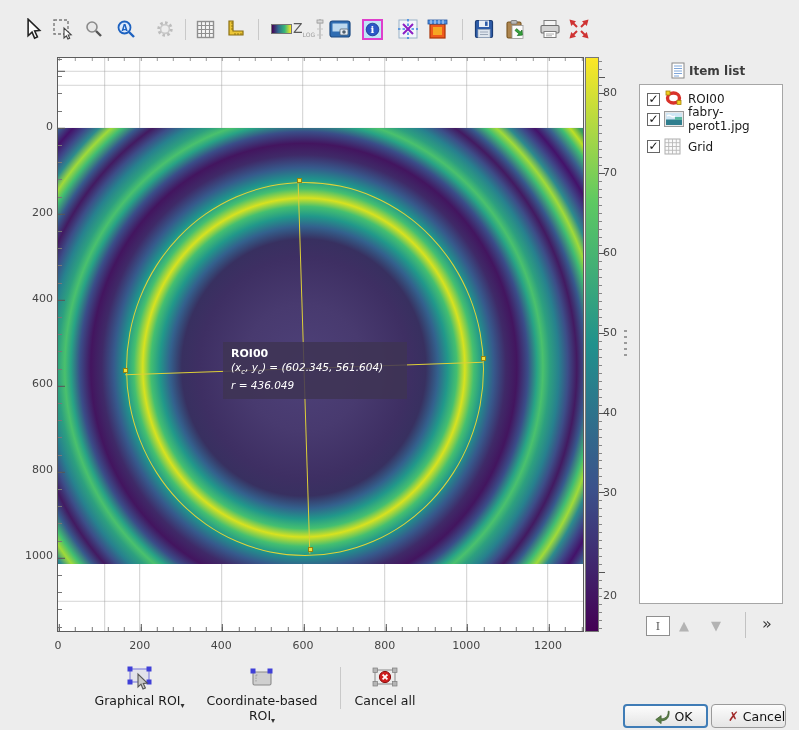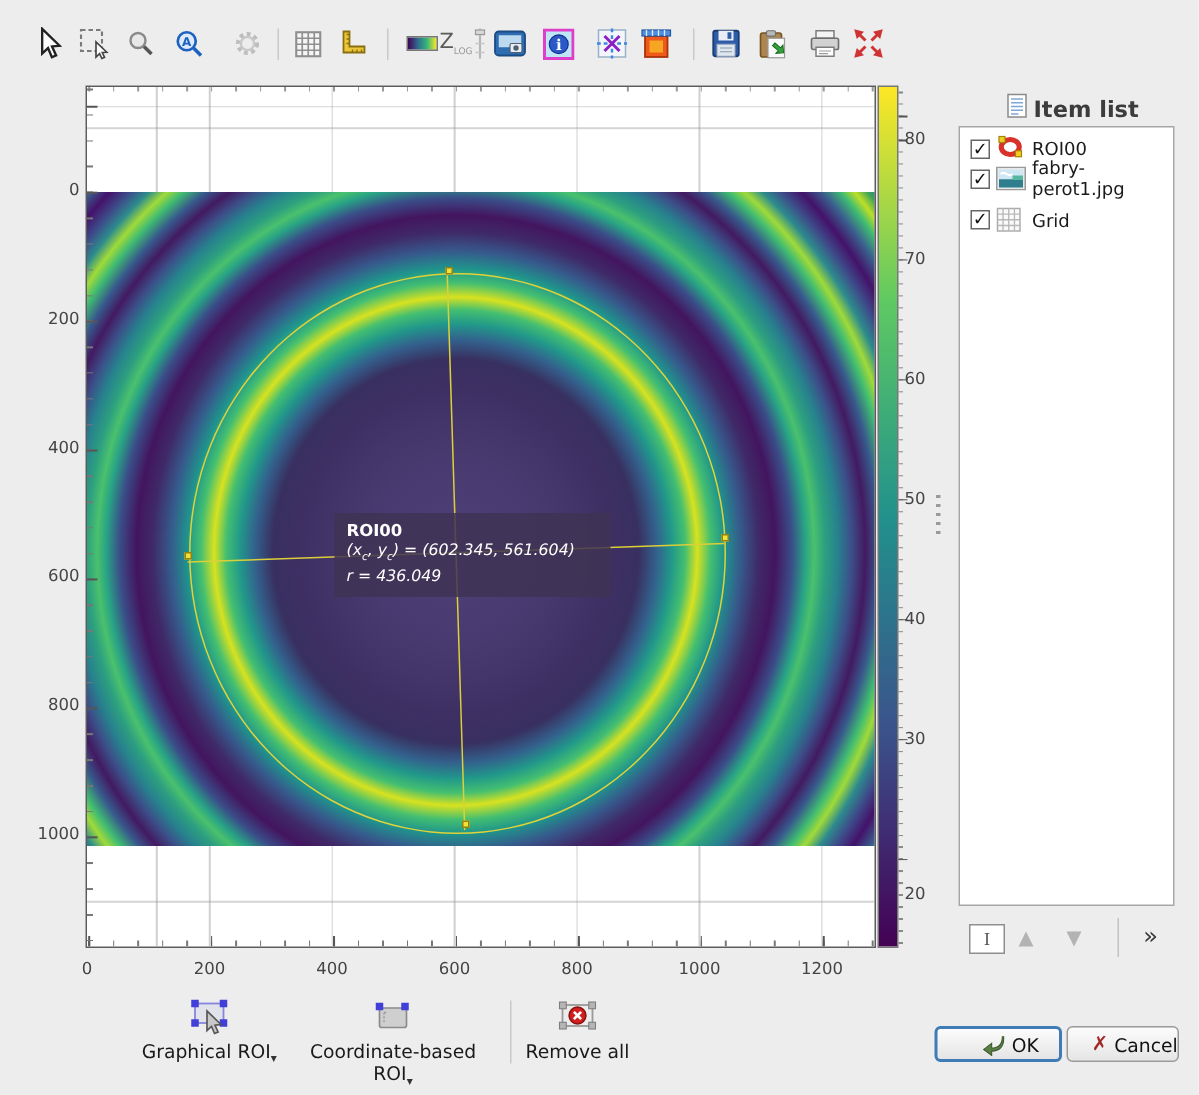--- a/index.html
+++ b/index.html
@@ -45,34 +45,34 @@
     padding:5px 8px 6px 8px;font-size:10.5px;line-height:13.5px;}
   #annotation .t{font-weight:bold;font-size:11px;}
   #annotation .it{font-style:italic;}
   #annotation sub{font-size:7px;}
   
   #colorbar{position:absolute;left:585px;top:57px;width:12px;height:573px;border:1px solid #777;
     background:linear-gradient(to top,#440154 0%,#3b528b 25%,#21918c 50%,#5ec962 75%,#fde725 100%);}
   #cbmajor{position:absolute;left:599px;top:57px;width:6px;height:575px;background:repeating-linear-gradient(to bottom,#555 0 1px,transparent 1px 79.9px);background-position:0 36px;}
   #cbminor{position:absolute;left:599px;top:57px;width:3px;height:575px;background:repeating-linear-gradient(to bottom,#888 0 1px,transparent 1px 7.99px);background-position:0 4px;}
   
-  #panel-title{position:absolute;left:689px;top:64px;font-size:15px;font-weight:bold;color:#3c3c3c;}
+  #panel-title{position:absolute;left:689px;top:64px;font-size:12px;font-weight:bold;color:#3c3c3c;}
   #listbox{position:absolute;left:639px;top:84px;width:142px;height:518px;background:#fff;border:1px solid #a6a6a6;}
   .cb{position:absolute;width:13px;height:13px;background:#fff;border:1px solid #666;box-sizing:border-box;
       font-size:12px;line-height:10px;text-align:center;color:#111;font-weight:bold;}
   .rowlab{position:absolute;font-size:12px;color:#1a1a1a;line-height:14px;}
   .panel-btn{position:absolute;display:flex;align-items:center;justify-content:center;}
   .tri{font-size:13px;color:#b3b3b3;}
   
   .fitem{position:absolute;text-align:center;font-size:12.5px;color:#1a1a1a;}
   .fitem .ficon{margin:0 auto 3px auto;width:28px;height:24px;}
   .dd{font-size:8px;color:#333;vertical-align:-3px;}
   .fsep{position:absolute;left:340px;top:667px;width:1px;height:42px;background:#c9c9c9;}
   
-  .dlgbtn{position:absolute;top:684px;height:24px;border-radius:4px;display:flex;align-items:center;justify-content:center;
+  .dlgbtn{position:absolute;top:704px;height:24px;border-radius:4px;display:flex;align-items:center;justify-content:center;
     background:linear-gradient(#fcfcfc,#e5e5e5);font-size:12.5px;color:#111;gap:4px;box-sizing:border-box;padding-left:16px;}
   #okbtn{left:623px;width:85px;border:2px solid #3f7cb6;}
   #cancelbtn{left:711px;width:75px;border:1px solid #9a9a9a;}
   #cancelbtn .x{color:#a02828;font-weight:bold;font-size:13px;}
   .splitdots{position:absolute;left:624px;top:330px;width:3px;height:26px;
     background:repeating-linear-gradient(to bottom,#9a9a9a 0 2px,transparent 2px 6px);}
 </style>
 </head>
 <body>
 
@@ -333,21 +333,21 @@
       <svg width="28" height="24" viewBox="0 0 28 24">
         <rect x="4" y="4" width="20" height="14" fill="#ececec" stroke="#9a9a9a" stroke-width="1.2"></rect>
         <rect x="2" y="2" width="4.5" height="4.5" fill="#b5b5b5" stroke="#7d7d7d" stroke-width="0.7"></rect>
         <rect x="21.5" y="2" width="4.5" height="4.5" fill="#b5b5b5" stroke="#7d7d7d" stroke-width="0.7"></rect>
         <rect x="2" y="15.5" width="4.5" height="4.5" fill="#b5b5b5" stroke="#7d7d7d" stroke-width="0.7"></rect>
         <rect x="21.5" y="15.5" width="4.5" height="4.5" fill="#b5b5b5" stroke="#7d7d7d" stroke-width="0.7"></rect>
         <circle cx="14" cy="11" r="5.6" fill="#cf1f1f" stroke="#8a0f0f" stroke-width="1"></circle>
         <path d="M11.6 8.6 L16.4 13.4 M16.4 8.6 L11.6 13.4" stroke="#fff" stroke-width="1.8"></path>
       </svg>
     </div>
-    <span>Remove all</span>
+    <span>Cancel all</span>
   </div>
 
   <div id="okbtn" class="dlgbtn">
     <svg width="16" height="15" viewBox="0 0 18 16">
       <path d="M16 2 C16 9 12 10.5 8 10.5 L8 7 L2 11.5 L8 16 L8 12.8 C13.5 12.8 17.5 10 17 2 Z" fill="#5a7f46" stroke="#3c5a2c" stroke-width="0.8"></path>
     </svg>
     <span>OK</span>
   </div>
   <div id="cancelbtn" class="dlgbtn">
     <span class="x">✗</span>

